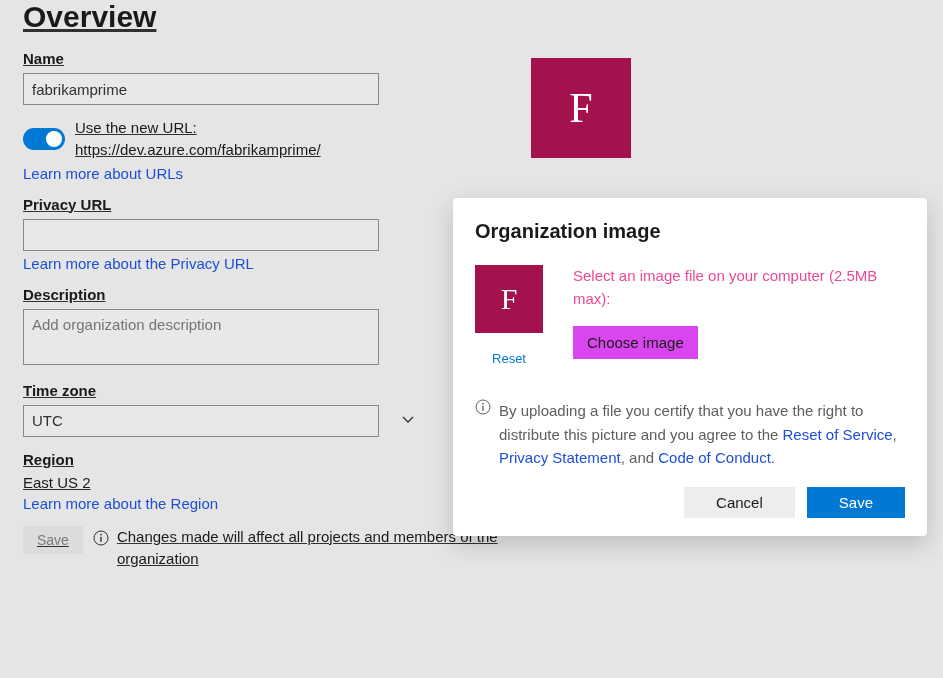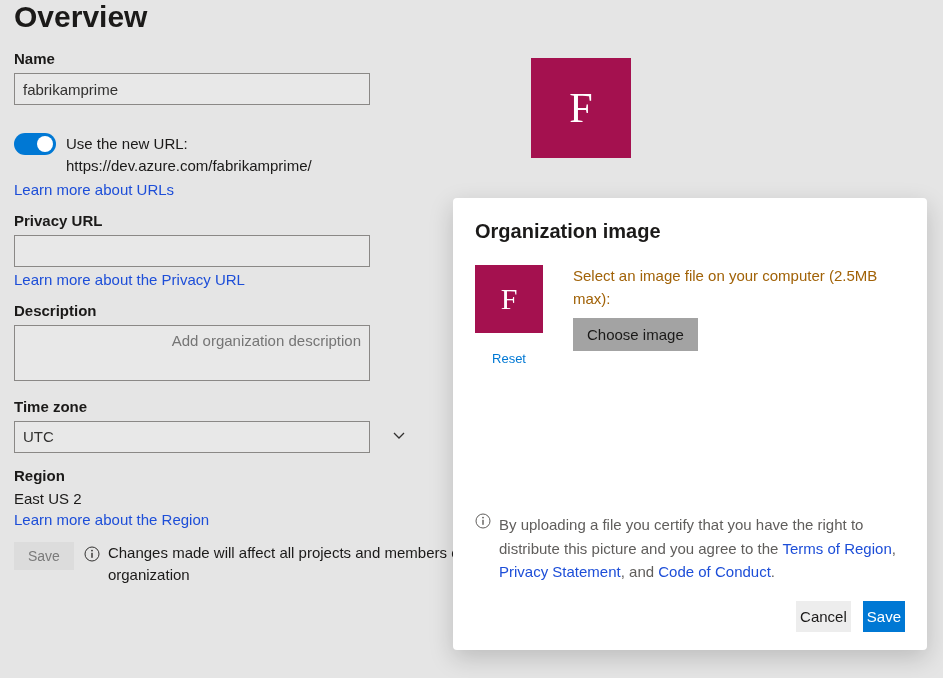--- a/index.html
+++ b/index.html
@@ -8,21 +8,22 @@
     font-family: "Segoe UI", -apple-system, sans-serif;
     font-size: 14px;
     color: #323130;
     background: #e5e5e5;
     width: 943px;
     height: 678px;
     position: relative;
     overflow: hidden;
   }
   .page {
-    padding: 0 14px;
+    padding: 0 23px;
+    text-decoration: underline;
   }
   h1 {
     font-size: 30px;
     font-weight: 700;
     margin: 0 0 16px 0;
     color: #1b1a19;
   }
   .field-label {
     font-size: 15px;
     font-weight: 600;
@@ -36,34 +37,33 @@
     font-size: 15px;
     font-family: inherit;
     border: 1px solid #8a8886;
     background: #e8e8e8;
     color: #323130;
   }
   textarea.text-input {
     height: 56px;
     resize: none;
     padding: 6px 8px;
-    text-align: right;
   }
   .link {
     color: #1d4ed8;
     text-decoration: none;
     font-size: 15px;
     cursor: pointer;
     margin-top: 4px;
     display: inline-block;
   }
   .toggle-row {
     display: flex;
-    align-items: flex-start;
-    margin-top: 28px;
+    align-items: center;
+    margin-top: 12px;
     width: 420px;
   }
   .toggle {
     width: 42px;
     height: 22px;
     border-radius: 11px;
     background: #0078d4;
     position: relative;
     flex-shrink: 0;
     margin-right: 10px;
@@ -142,21 +142,21 @@
     font-size: 42px;
     font-weight: 400;
     font-family: Georgia, serif;
   }
   
   .dialog {
     position: absolute;
     left: 453px;
     top: 198px;
     width: 474px;
-    height: 452px;
+    height: 338px;
     background: #fff;
     border-radius: 4px;
     box-shadow: 0 8px 24px rgba(0,0,0,0.18);
     padding: 22px 22px 18px 22px;
     display: flex;
     flex-direction: column;
   }
   .dialog-title {
     font-size: 20px;
     font-weight: 600;
@@ -190,26 +190,26 @@
     color: #0078d4;
     font-size: 13px;
     margin-top: 18px;
     cursor: pointer;
   }
   .select-col {
     margin-left: 30px;
   }
   .select-text {
     font-size: 15px;
-    color: #a16207;
+    color: #ec4899;
     line-height: 1.5;
-    margin-bottom: 8px;
+    margin-bottom: 16px;
   }
   .choose-btn {
-    background: #a3a3a3;
+    background: #d946ef;
     border: none;
     padding: 8px 14px;
     font-size: 15px;
     color: #1b1a19;
     font-family: inherit;
     cursor: pointer;
   }
   .spacer { flex: 1; }
   .certify-row {
     display: flex;
@@ -223,21 +223,21 @@
   }
   .certify-text .link { font-size: 15px; margin: 0; }
   .dialog-actions {
     display: flex;
     justify-content: flex-end;
     gap: 12px;
     margin-top: 18px;
   }
   .btn {
     border: none;
-    padding: 7px 4px;
+    padding: 7px 32px;
     font-size: 15px;
     font-family: inherit;
     cursor: pointer;
   }
   .btn-secondary {
     background: #ededed;
     color: #1b1a19;
   }
   .btn-primary {
     background: #0078d4;
@@ -320,21 +320,21 @@
 
   <div class="certify-row">
     <span>
       <svg width="16" height="16" viewBox="0 0 16 16">
           <circle cx="8" cy="8" r="7" stroke="#605e5c" stroke-width="1" fill="none"></circle>
           <rect x="7.3" y="6.8" width="1.4" height="5" fill="#605e5c"></rect>
           <circle cx="8" cy="4.6" r="0.9" fill="#605e5c"></circle>
         </svg>
     </span>
     <div class="certify-text">
-      <span>By uploading a file you certify that you have the right to distribute this picture and you agree to the </span><a class="link">Terms of Region</a><span>, </span><a class="link">Privacy Statement</a><span>, and </span><a class="link">Code of Conduct</a><span>.</span>
+      <span>By uploading a file you certify that you have the right to distribute this picture and you agree to the </span><a class="link">Reset of Service</a><span>, </span><a class="link">Privacy Statement</a><span>, and </span><a class="link">Code of Conduct</a><span>.</span>
     </div>
   </div>
 
   <div class="dialog-actions">
     <button class="btn btn-secondary">Cancel</button>
     <button class="btn btn-primary">Save</button>
   </div>
 </div>
 
 </body></html>

